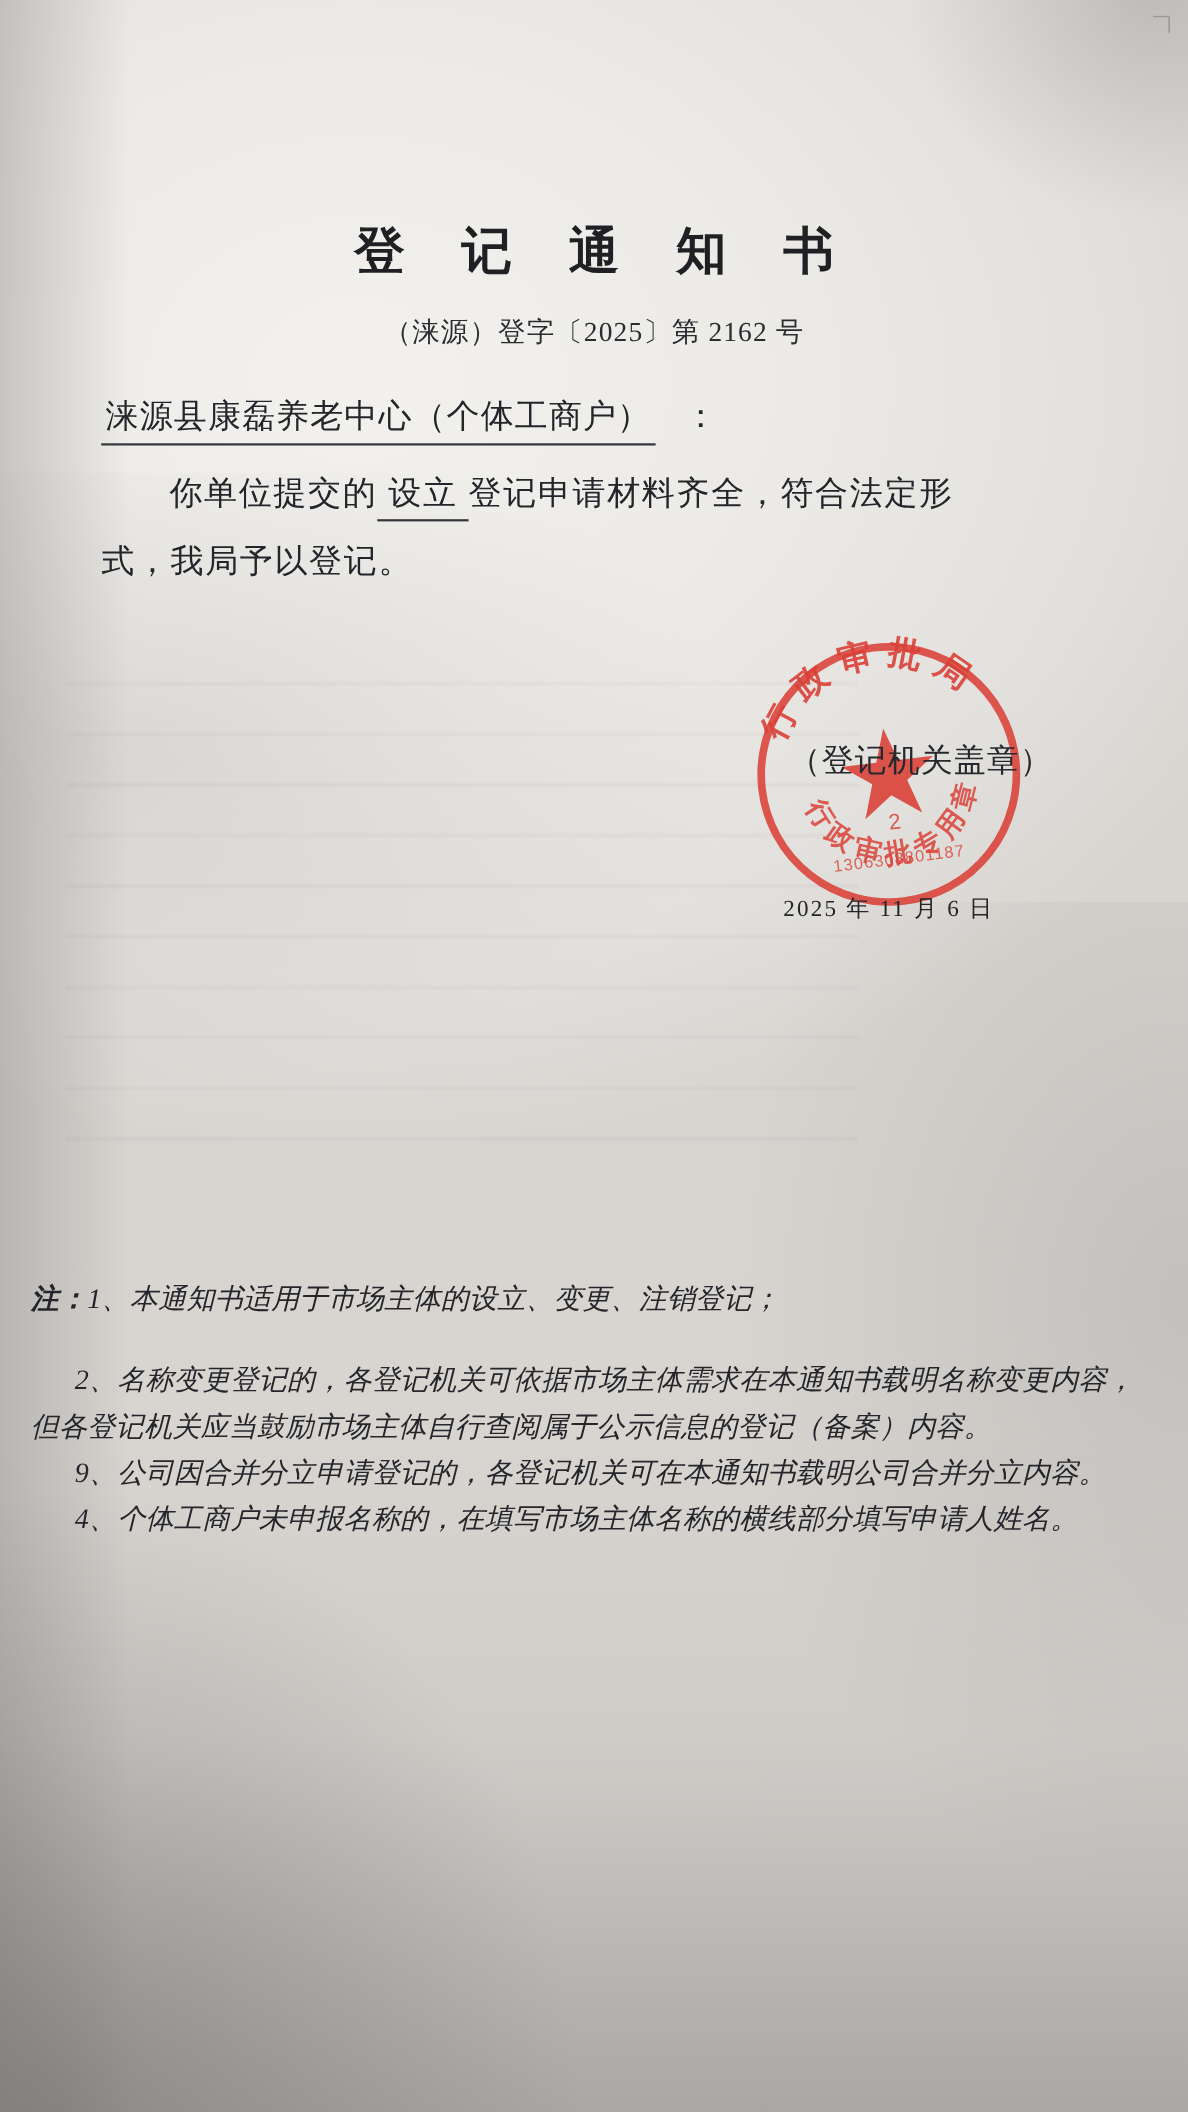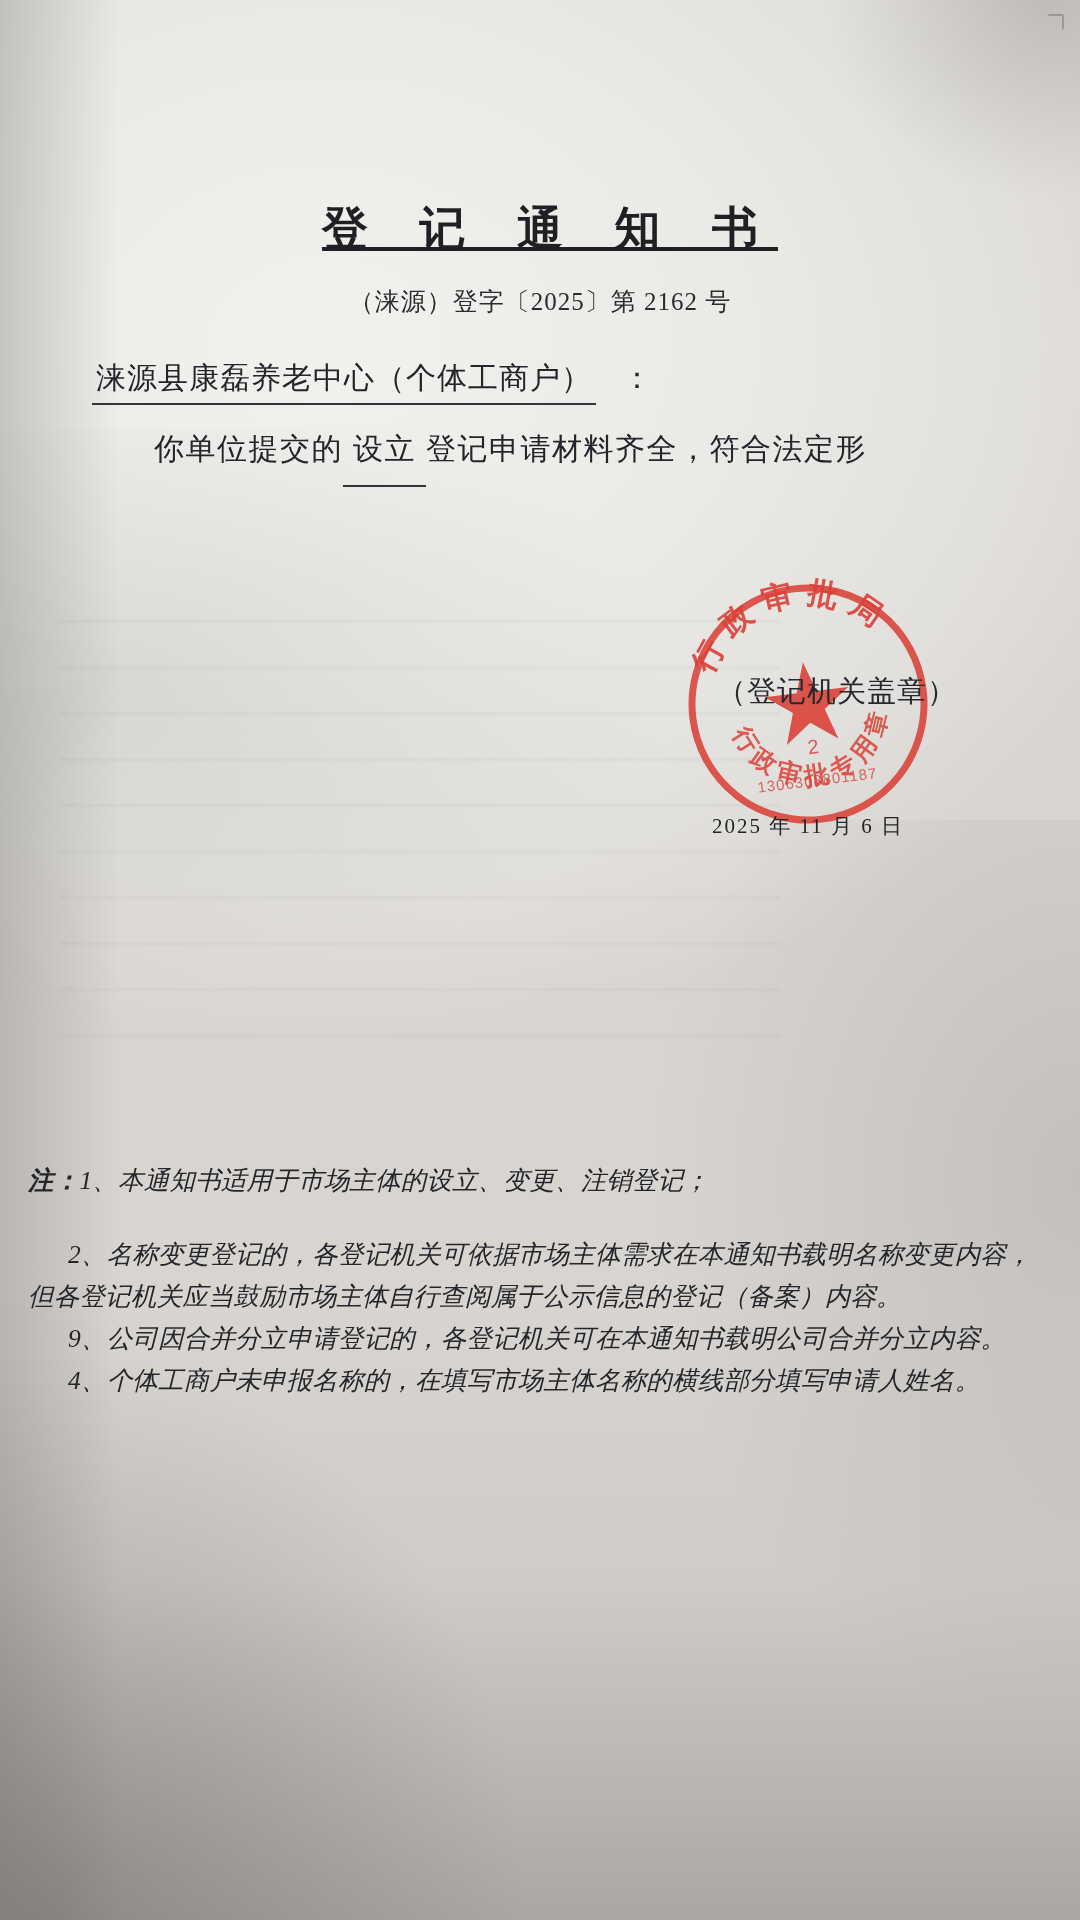--- a/index.html
+++ b/index.html
@@ -84,21 +84,20 @@
     position: absolute;
     top: 198px;
     left: 0; right: 0;
     text-align: center;
     font-size: 46px;
     letter-spacing: 20px;
     text-indent: 20px;
     font-weight: 700;
     color: #1e2024;
     font-family: "Liberation Serif", "DejaVu Serif", serif;
-    text-decoration: underline;
   }
 
   .doc-number {
     position: absolute;
     top: 285px;
     left: 0; right: 0;
     text-align: center;
     font-size: 25px;
     letter-spacing: 1px;
     color: #2a2c31;
@@ -128,21 +127,21 @@
     left: 92px;
     width: 880px;
     font-size: 30px;
     line-height: 62px;
     color: #23252a;
     letter-spacing: 1.5px;
   }
   .body-text .indent { display: inline-block; width: 62px; }
   .underline-word {
     border-bottom: 2px solid #33353a;
-    padding: 0 10px 20px 10px;
+    padding: 0 10px 7px 10px;
   }
 
   .seal-label {
     position: absolute;
     top: 672px;
     left: 717px;
     font-size: 29px;
     letter-spacing: 1px;
     color: #26282d;
   }
@@ -205,20 +204,21 @@
     <div class="title">登 记 通 知 书</div>
 
     <div class="doc-number">（涞源）登字〔2025〕第 2162 号</div>
 
     <div class="addressee">
       <span class="name">涞源县康磊养老中心（个体工商户）</span><span class="colon">：</span>
     </div>
 
     <div class="body-text">
       <span class="indent"></span><span>你单位提交的</span><span class="underline-word">设立</span><span>登记申请材料齐全，符合法定形</span><br>
+      <span>式，我局予以登记。</span>
     </div>
 
     <div class="seal">
       <svg width="252" height="252" viewBox="0 0 252 252" xmlns="http://www.w3.org/2000/svg">
         <defs>
           <path id="arcTop" d="M 26 126 A 100 100 0 0 1 226 126" fill="none"></path>
           <path id="arcBottom" d="M 46 126 A 80 80 0 0 0 206 126" fill="none"></path>
         </defs>
         <circle cx="126" cy="126" r="116" fill="none" stroke="#d9342b" stroke-width="7" opacity="0.88"></circle>
         <text font-family="'Liberation Serif', serif" font-size="31" font-weight="700" fill="#d9342b" opacity="0.9" letter-spacing="11">

